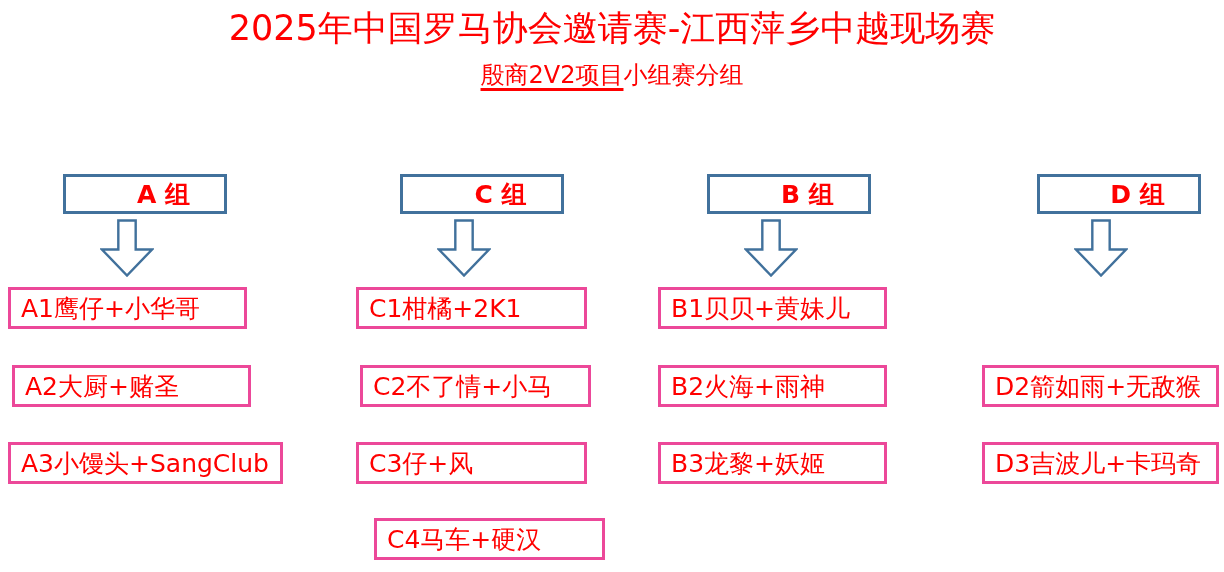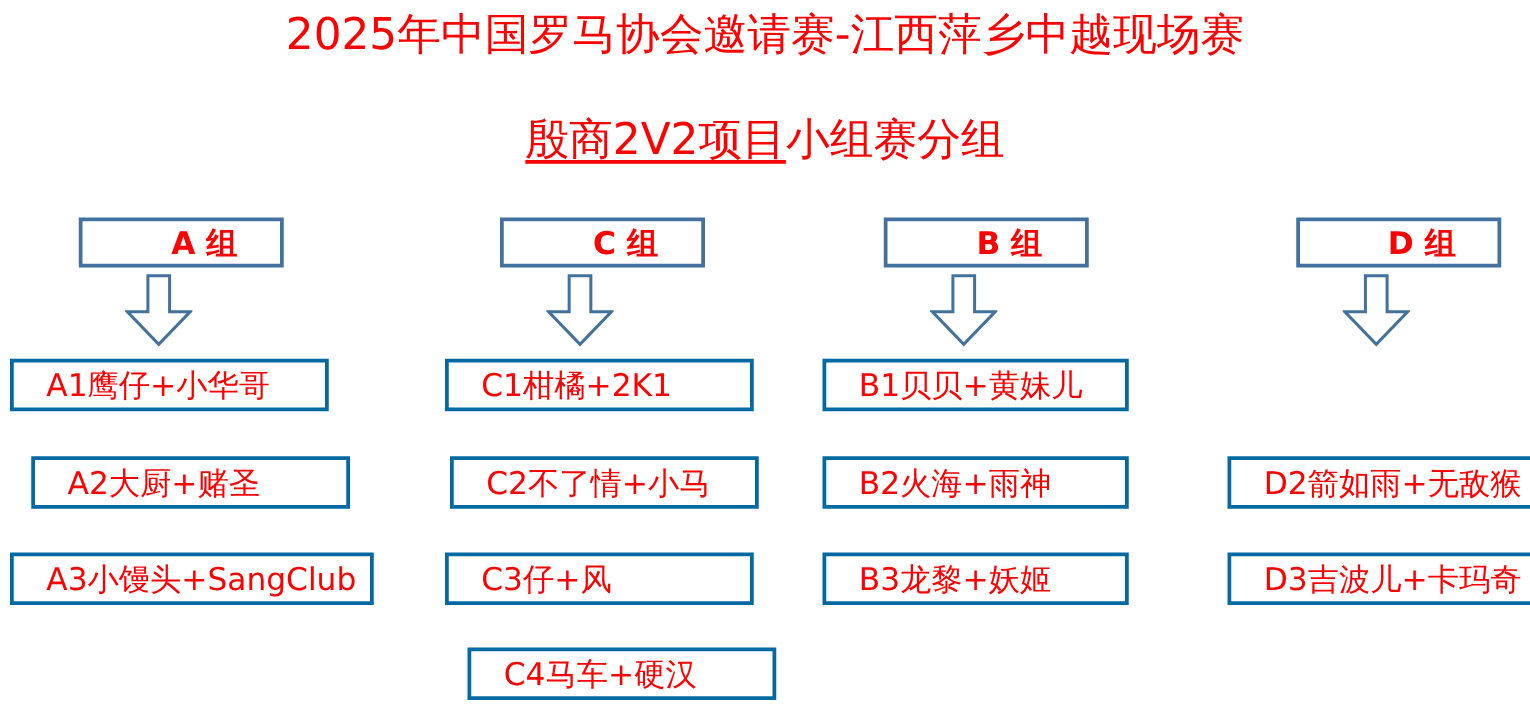--- a/index.html
+++ b/index.html
@@ -8,61 +8,61 @@
     width:1224px;height:572px;
     background:#ffffff;
     font-family:"DejaVu Sans","Liberation Sans",sans-serif;
     overflow:hidden;
   }
   .title-wrap{
     position:absolute;top:4px;left:0;width:1224px;
     text-align:center;color:#ff0000;font-weight:normal;
   }
   .title-line1{font-size:35px;line-height:48px;}
-  .title-line2{font-size:35px;line-height:46px;margin-top:37px;}
+  .title-line2{font-size:24px;line-height:46px;}
   .title-underline{
     text-decoration:underline;
     text-decoration-thickness:3px;
     text-underline-offset:5px;
   }
   .ghead{
     position:absolute;top:174px;width:121px;height:34px;
     border:3px solid #41719c;background:#ffffff;
     color:#ff0000;font-weight:bold;font-size:25px;
     display:flex;align-items:center;justify-content:center;
     white-space:pre;
     padding-left:37px;
   }
   .arrow{position:absolute;top:219px;width:54px;height:59px;}
   .arrow path{fill:#ffffff;stroke:#41719c;stroke-width:2.5;}
   .tbox{
     position:absolute;height:36px;
-    border:3px solid #0369a1;background:#ffffff;
+    border:3px solid #ec4899;background:#ffffff;
     color:#ff0000;font-size:25px;
     display:flex;align-items:center;
-    padding-left:26px;box-sizing:content-box;
+    padding-left:10px;box-sizing:content-box;
     white-space:pre;
   }
 </style>
 </head>
 <body>
 
 <div class="canvas">
 
   <div class="title-wrap">
     <div class="title-line1">2025年中国罗马协会邀请赛-江西萍乡中越现场赛</div>
     <div class="title-line2"><span class="title-underline">殷商2V2项目</span><span>小组赛分组</span></div>
   </div>
 
   <div class="ghead" style="left:63px">A 组</div>
   <svg class="arrow" style="left:100px" viewBox="0 0 56 60">
     <path d="M19 1 H37 V31 H54 L28 58 L2 31 H19 Z"></path>
   </svg>
   <div class="tbox" style="left:8px;top:287px;width:223px">A1鹰仔+小华哥</div>
-  <div class="tbox" style="left:25px;top:365px;width:223px">A2大厨+赌圣</div>
+  <div class="tbox" style="left:12px;top:365px;width:223px">A2大厨+赌圣</div>
   <div class="tbox" style="left:8px;top:442px;width:259px">A3小馒头+SangClub</div>
 
   <div class="ghead" style="left:400px">C 组</div>
   <svg class="arrow" style="left:437px" viewBox="0 0 56 60">
     <path d="M19 1 H37 V31 H54 L28 58 L2 31 H19 Z"></path>
   </svg>
   <div class="tbox" style="left:356px;top:287px;width:215px">C1柑橘+2K1</div>
   <div class="tbox" style="left:360px;top:365px;width:215px">C2不了情+小马</div>
   <div class="tbox" style="left:356px;top:442px;width:215px">C3仔+风</div>
   <div class="tbox" style="left:374px;top:518px;width:215px">C4马车+硬汉</div>

